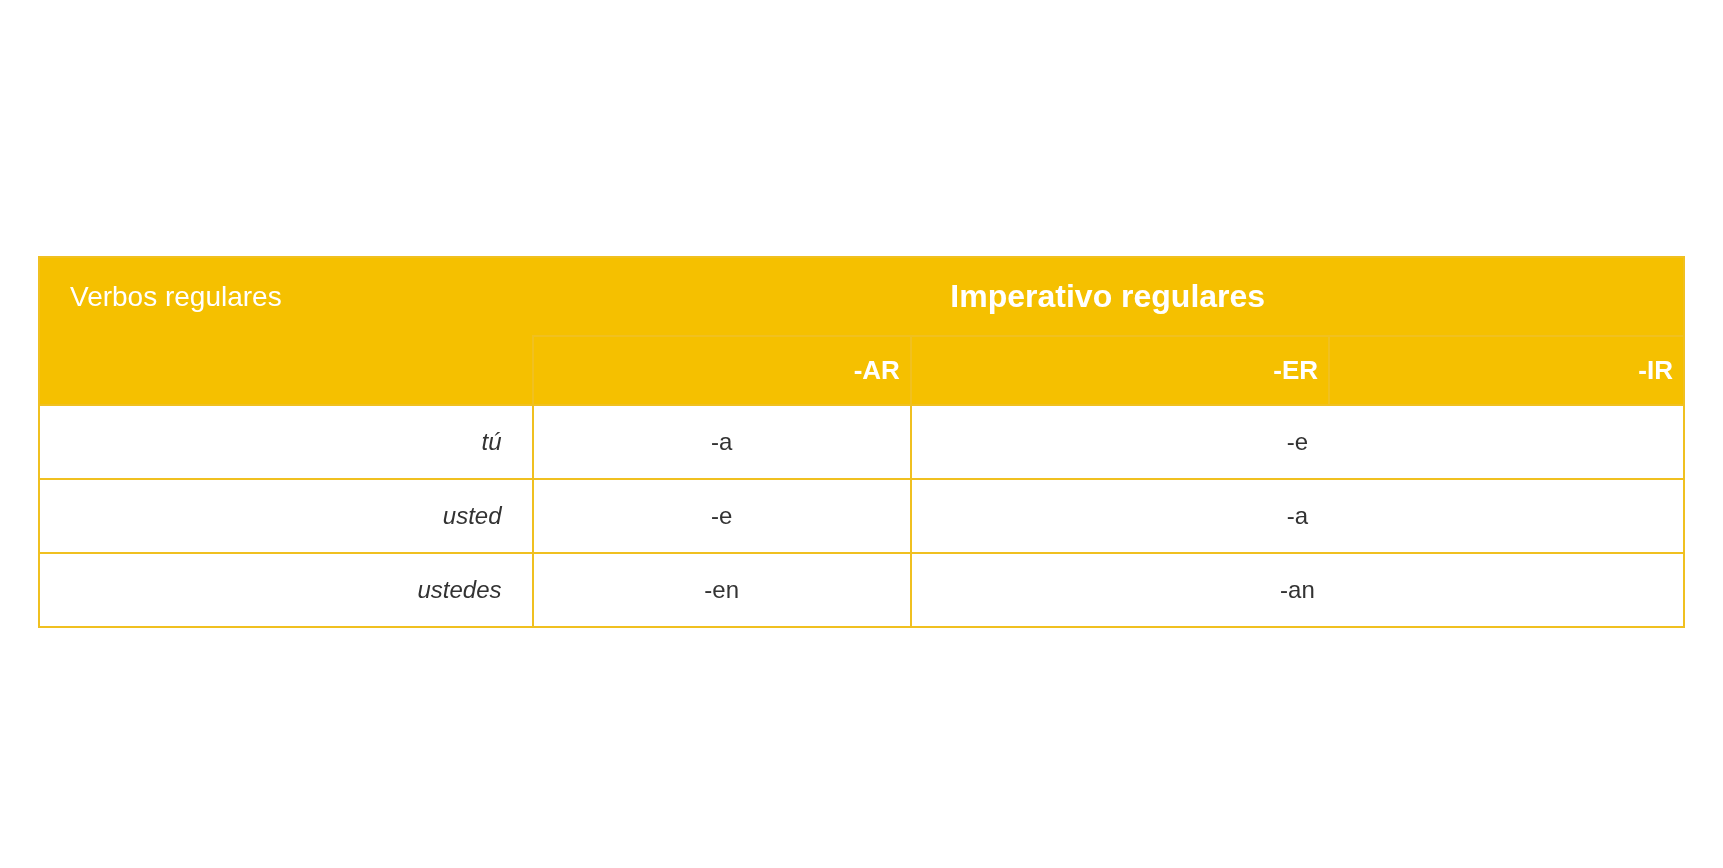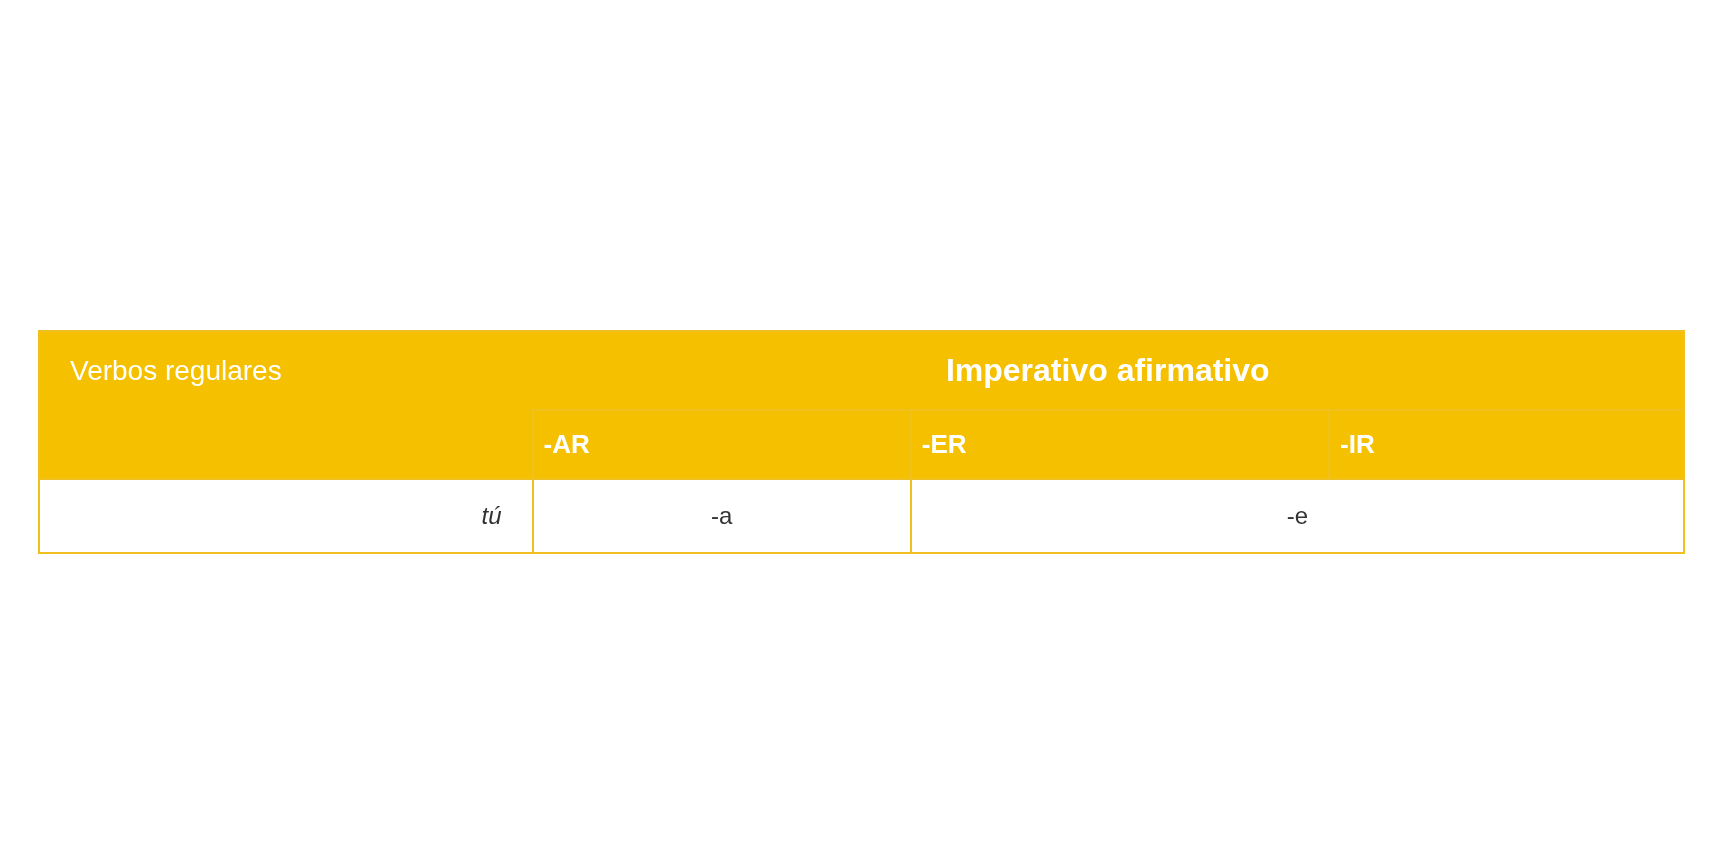--- a/index.html
+++ b/index.html
@@ -50,21 +50,21 @@
       color: #fff;
       font-size: 32px;
       font-weight: bold;
       text-align: center;
     }
 
     
     .header-col-row td {
       background-color: #f5c000;
       padding: 18px 10px;
-      text-align: left;
+      text-align: right;
       font-weight: bold;
       font-size: 26px;
       color: #fff;
       border: 2px solid #f0c020;
     }
 
     .header-col-row .empty-header {
       background-color: #f5c000;
       border: none;
     }
@@ -98,30 +98,40 @@
     }
   </style>
 </head>
 <body>
 
 <div class="table-container">
   <table>
     <thead>
       <tr class="header-title-row">
         <td class="title-left">Verbos regulares</td>
-        <td class="title-right" colspan="3">Imperativo afirmativo</td>
+        <td class="title-right" colspan="3">Imperativo regulares</td>
       </tr>
       <tr class="header-col-row">
         <td class="empty-header"></td>
         <td>-AR</td>
         <td>-ER</td>
         <td>-IR</td>
       </tr>
     </thead>
     <tbody id="table-body">
     <tr class="data-row">
           <td class="pronoun-cell">tú</td>
           <td class="value-cell">-a</td>
           <td class="merged-er-ir" colspan="2">-e</td>
         </tr>
+        <tr class="data-row">
+          <td class="pronoun-cell">usted</td>
+          <td class="value-cell">-e</td>
+          <td class="merged-er-ir" colspan="2">-a</td>
+        </tr>
+        <tr class="data-row">
+          <td class="pronoun-cell">ustedes</td>
+          <td class="value-cell">-en</td>
+          <td class="merged-er-ir" colspan="2">-an</td>
+        </tr>
       </tbody>
   </table>
 </div>
 
 </body></html>

